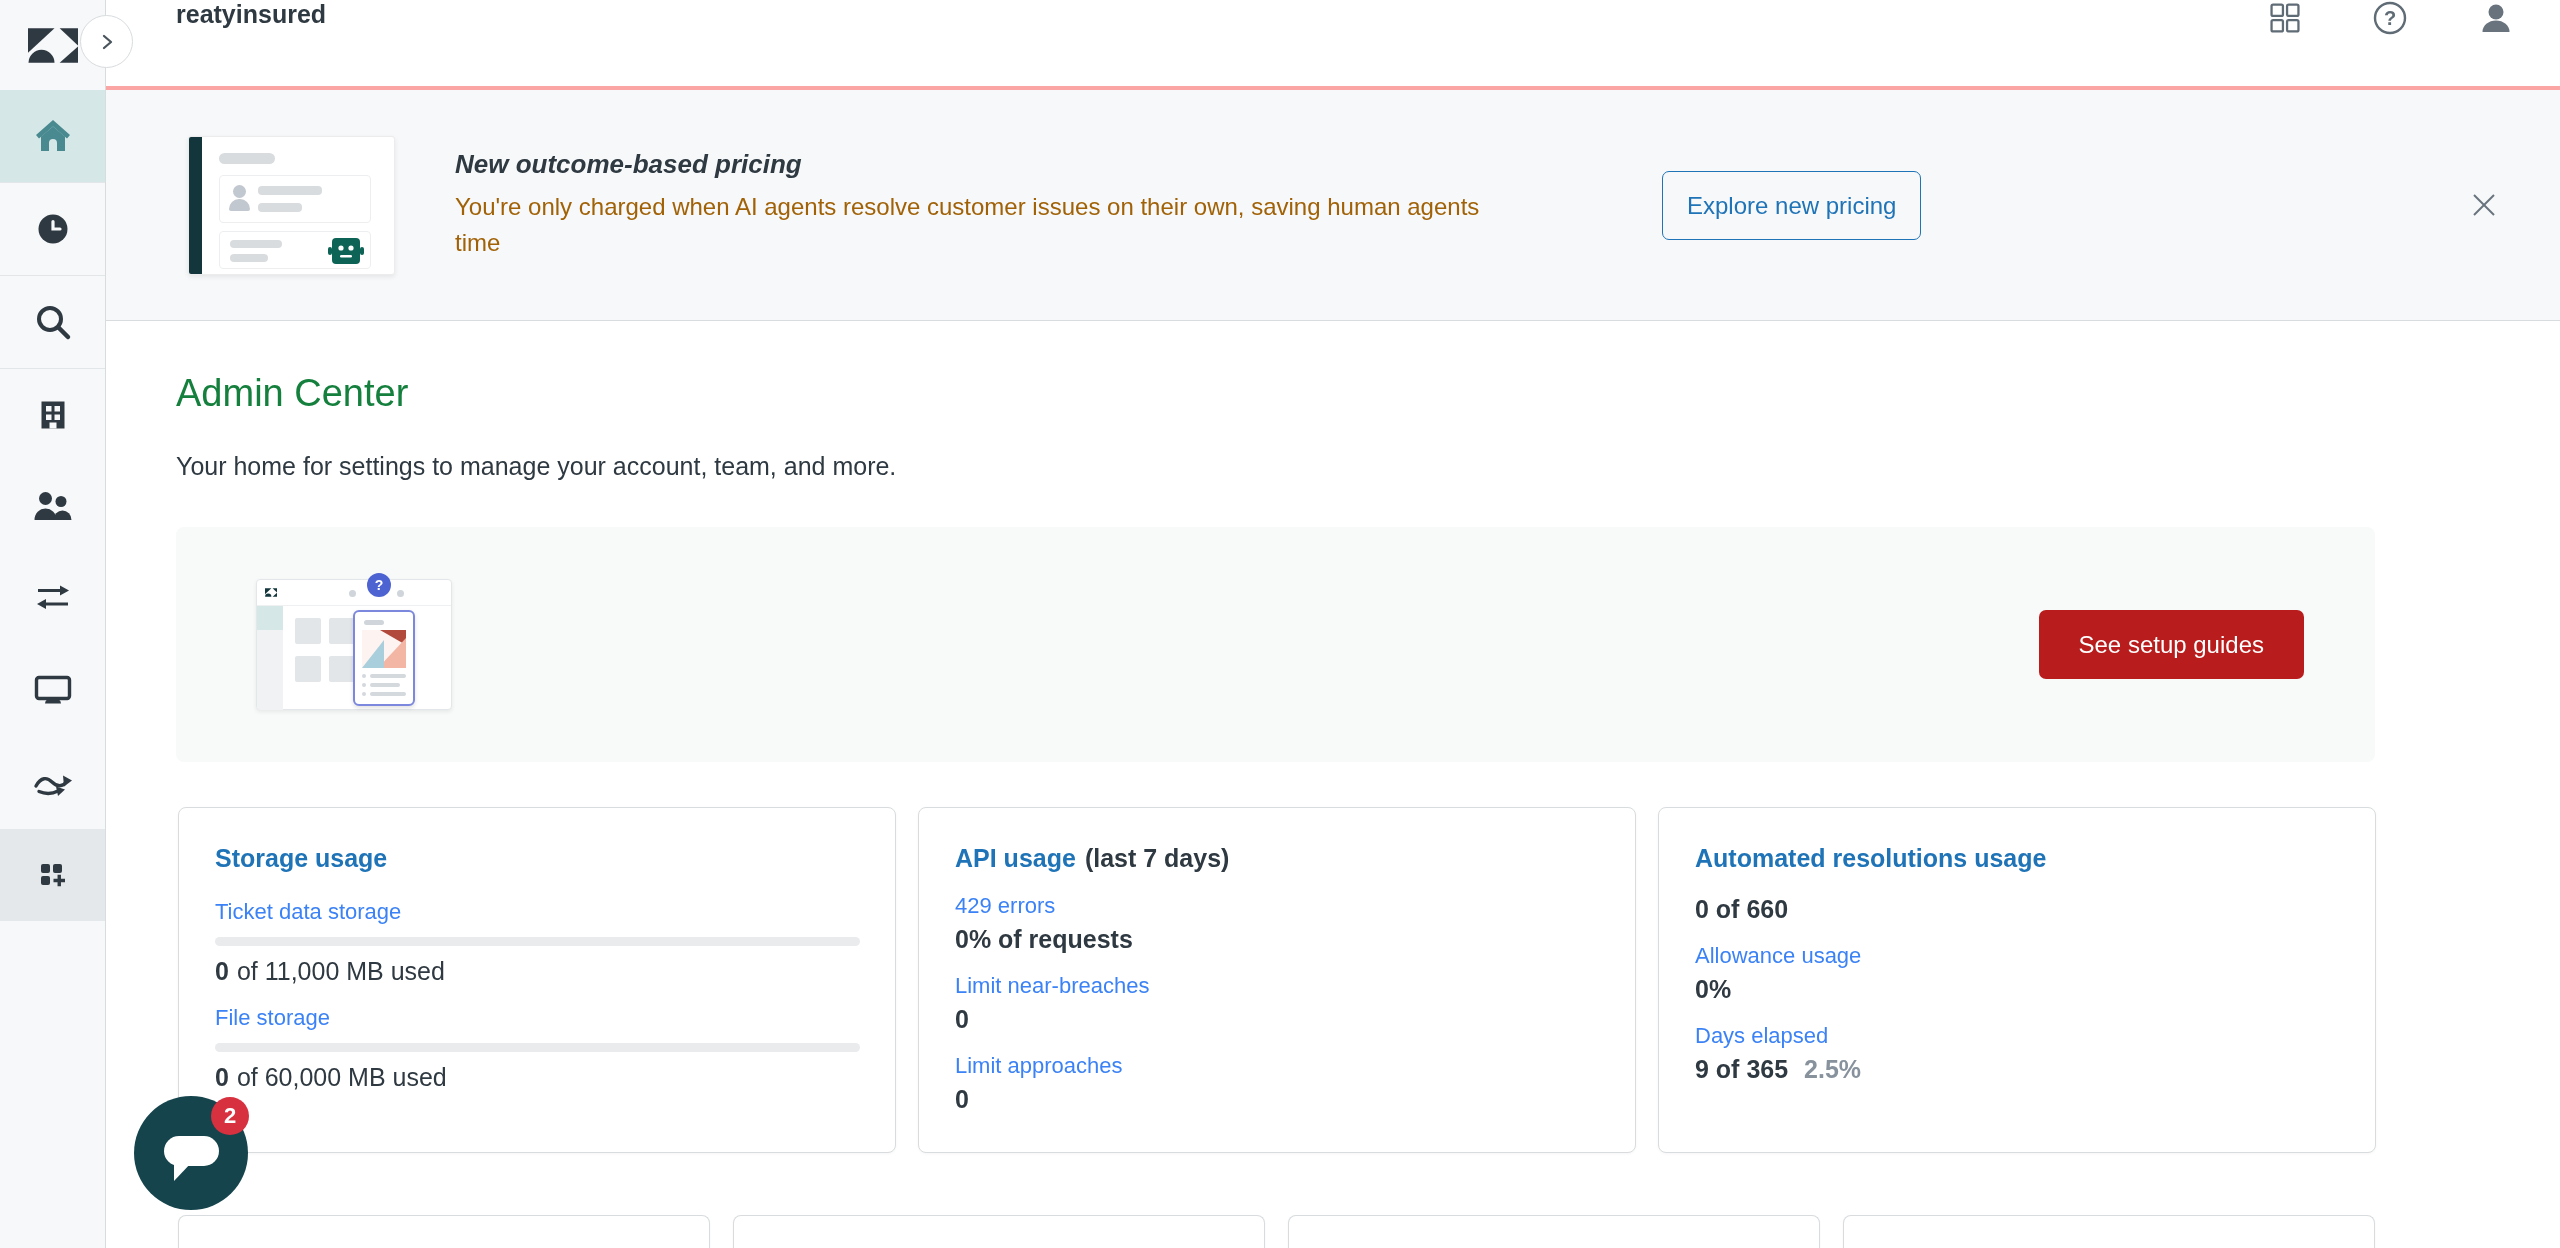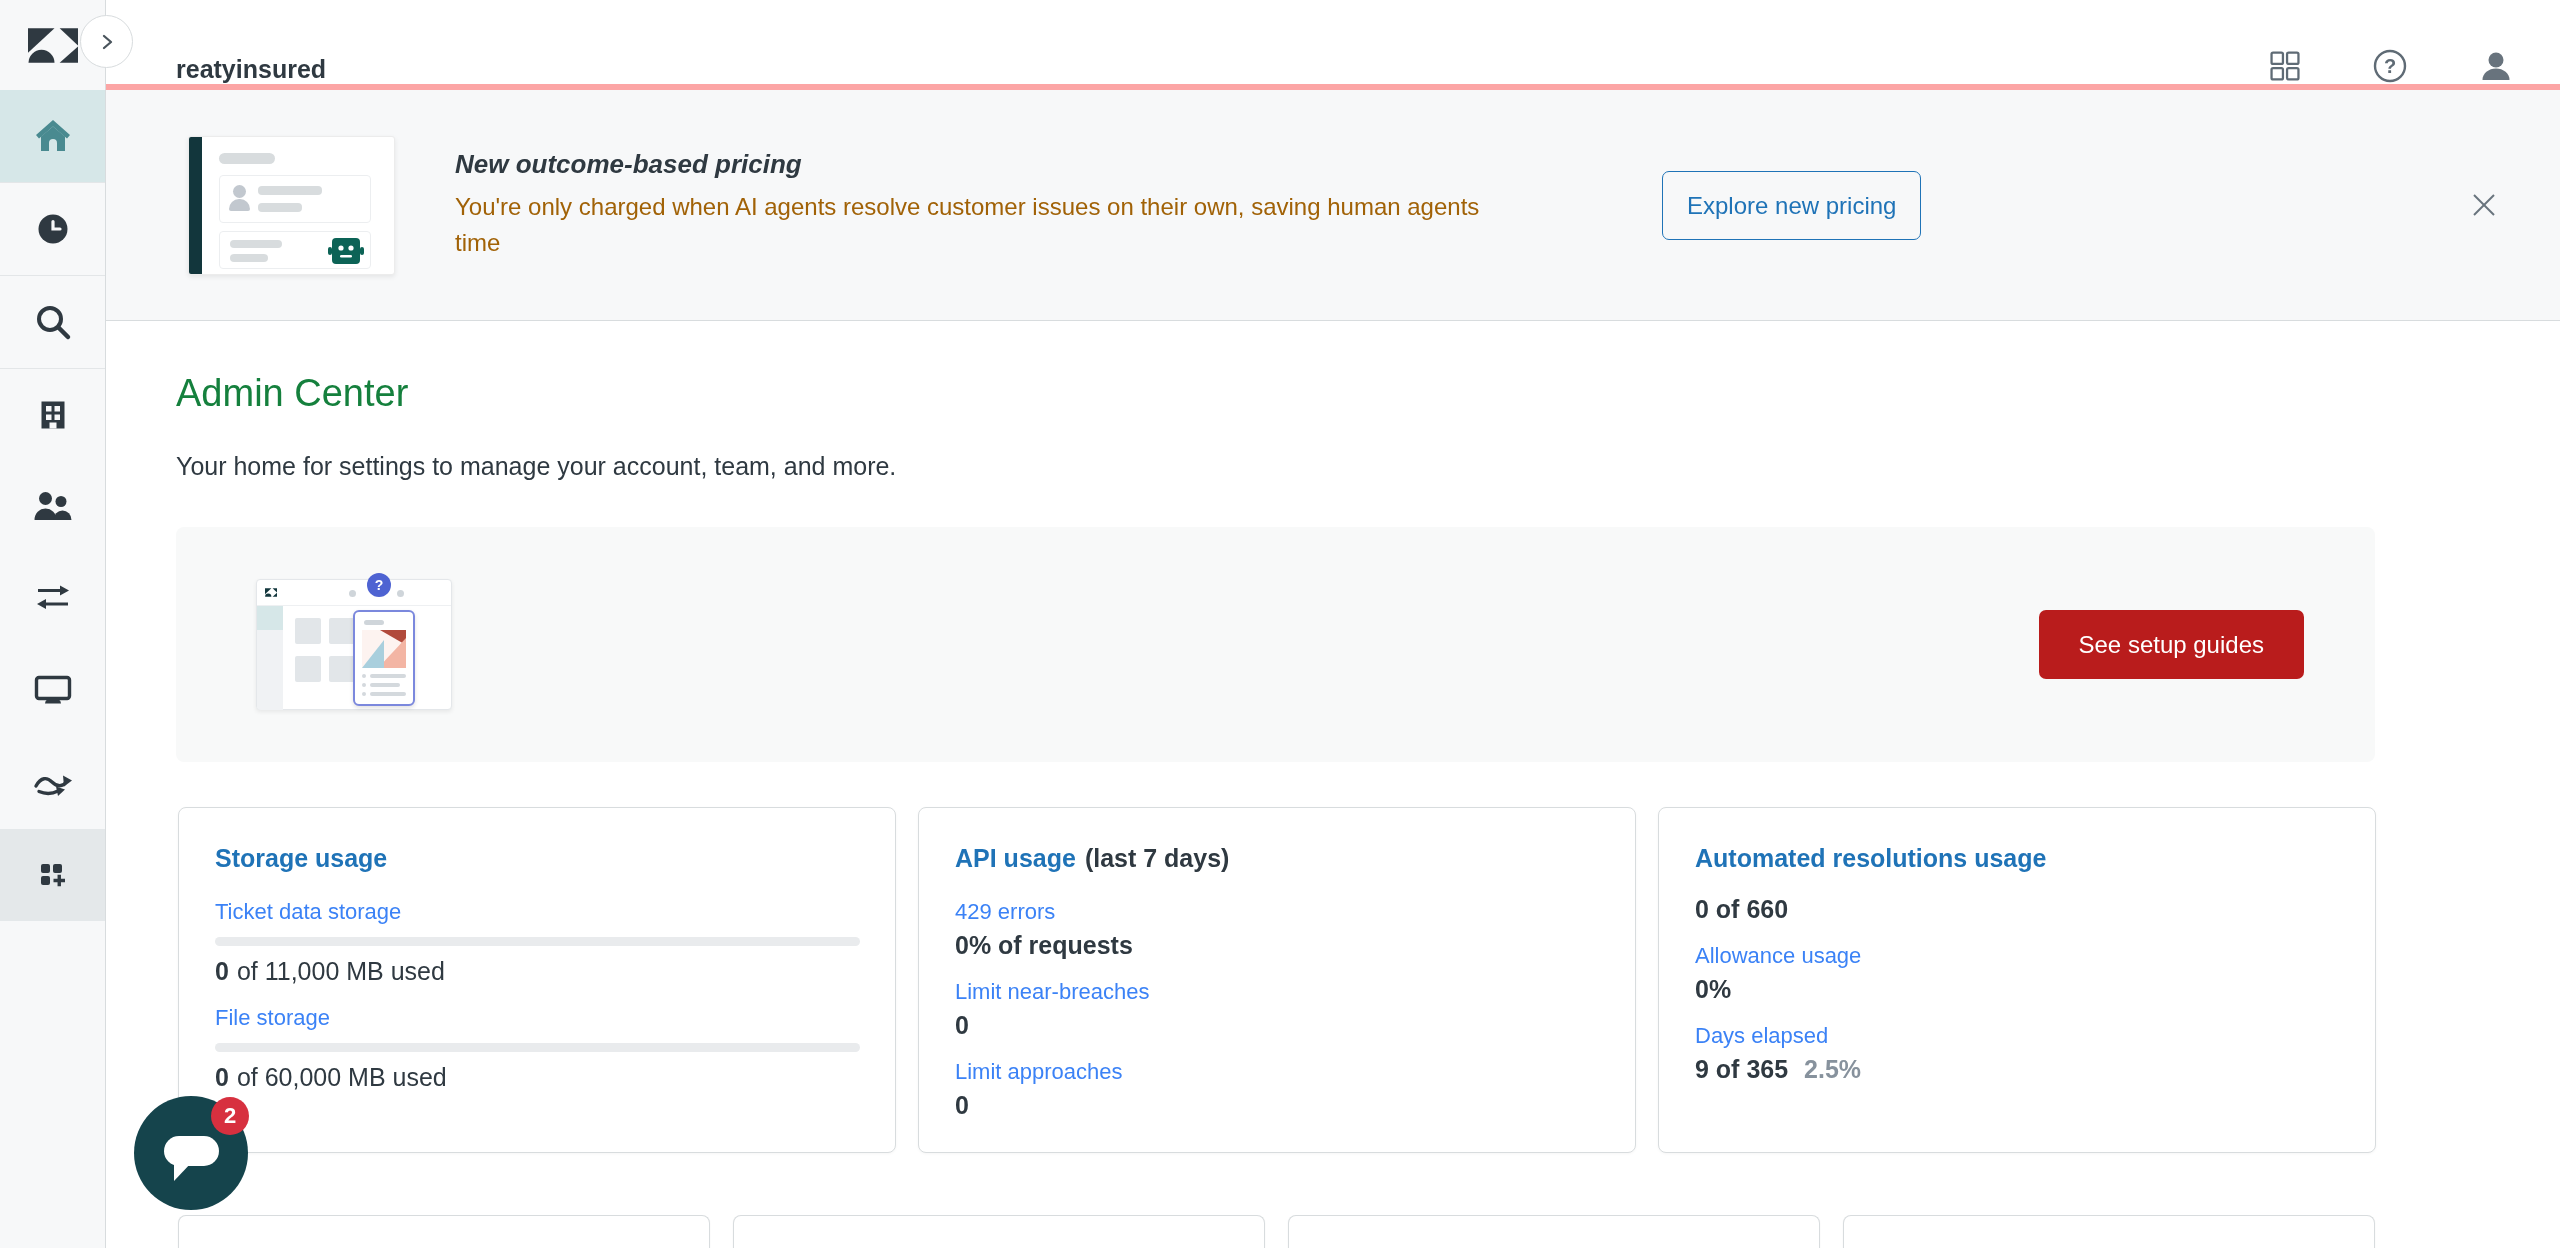--- a/index.html
+++ b/index.html
@@ -11,21 +11,21 @@
   .logo-area { height:90px; display:flex; align-items:center; justify-content:center; }
   .nav-item { height:92px; display:flex; align-items:center; justify-content:center; cursor:pointer; }
   .nav-item.active-home { background:#d6e7e8; }
   .nav-item.active-apps { background:#e4e8ea; }
   .nav-sep { height:1px; background:#e3e6e8; }
   .collapse-btn { position:absolute; left:80px; top:15px; width:53px; height:53px; border-radius:50%;
     background:#fff; border:1px solid #d8dcde; display:flex; align-items:center; justify-content:center; z-index:6; cursor:pointer; }
 
   
   .header { position:absolute; left:106px; top:0; width:2454px; height:90px; background:#fff;
-    border-bottom:6px solid #fca5a5; display:flex; align-items:flex-end; padding:0 48px 0 70px; z-index:4; }
+    border-bottom:4px solid #fca5a5; display:flex; align-items:flex-start; padding:0 48px 0 70px; z-index:4; }
   .account-name { font-size:25px; font-weight:700; color:#2f3941; }
   .header-actions { margin-left:auto; display:flex; align-items:center; gap:72px; }
   .icon-btn { background:none; border:none; cursor:pointer; display:flex; align-items:center; justify-content:center; }
 
   
   .banner { position:absolute; left:106px; top:90px; width:2454px; height:231px; background:#f7f8f9;
     border-bottom:1px solid #d8dcde; display:flex; align-items:center; padding-left:82px; }
   .banner-illo { position:relative; width:207px; height:139px; background:#fff; border:1px solid #ececec;
     border-radius:3px; box-shadow:0 2px 5px rgba(0,0,0,0.08); margin-right:60px; flex:none; overflow:hidden; }
   .illo-stripe { position:absolute; left:0; top:0; width:13px; height:139px; background:#12363c; }
@@ -308,21 +308,21 @@
           </div>
         <div class="metric-value"><span>0</span><span class="rest">of 11,000 MB used</span></div>
         <div class="metric-label">File storage</div>
         <div class="progress">
             <div class="progress-fill" style="width:0%;"></div>
           </div>
         <div class="metric-value"><span>0</span><span class="rest">of 60,000 MB used</span></div>
       </div>
 
       <div class="card">
-        <div style="margin-bottom:26px;">
+        <div style="margin-bottom:20px;">
           <a class="card-title" style="margin-bottom:0;">API usage</a><span class="card-title title-suffix" style="margin-bottom:0; cursor:default;">(last 7 days)</span>
         </div>
         <div class="metric-label">429 errors</div>
         <div class="metric-value">0% of requests</div>
         <div class="metric-label">Limit near-breaches</div>
         <div class="metric-value">0</div>
         <div class="metric-label">Limit approaches</div>
         <div class="metric-value">0</div>
       </div>
 

